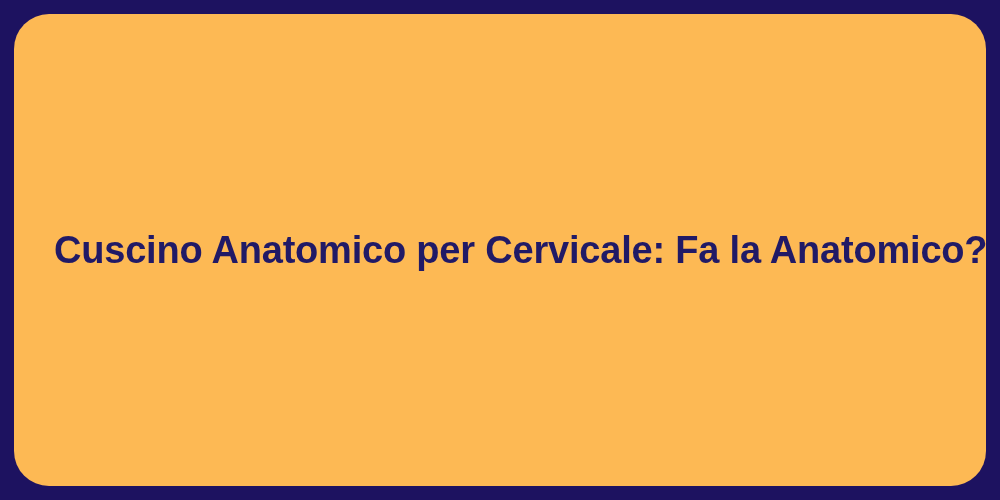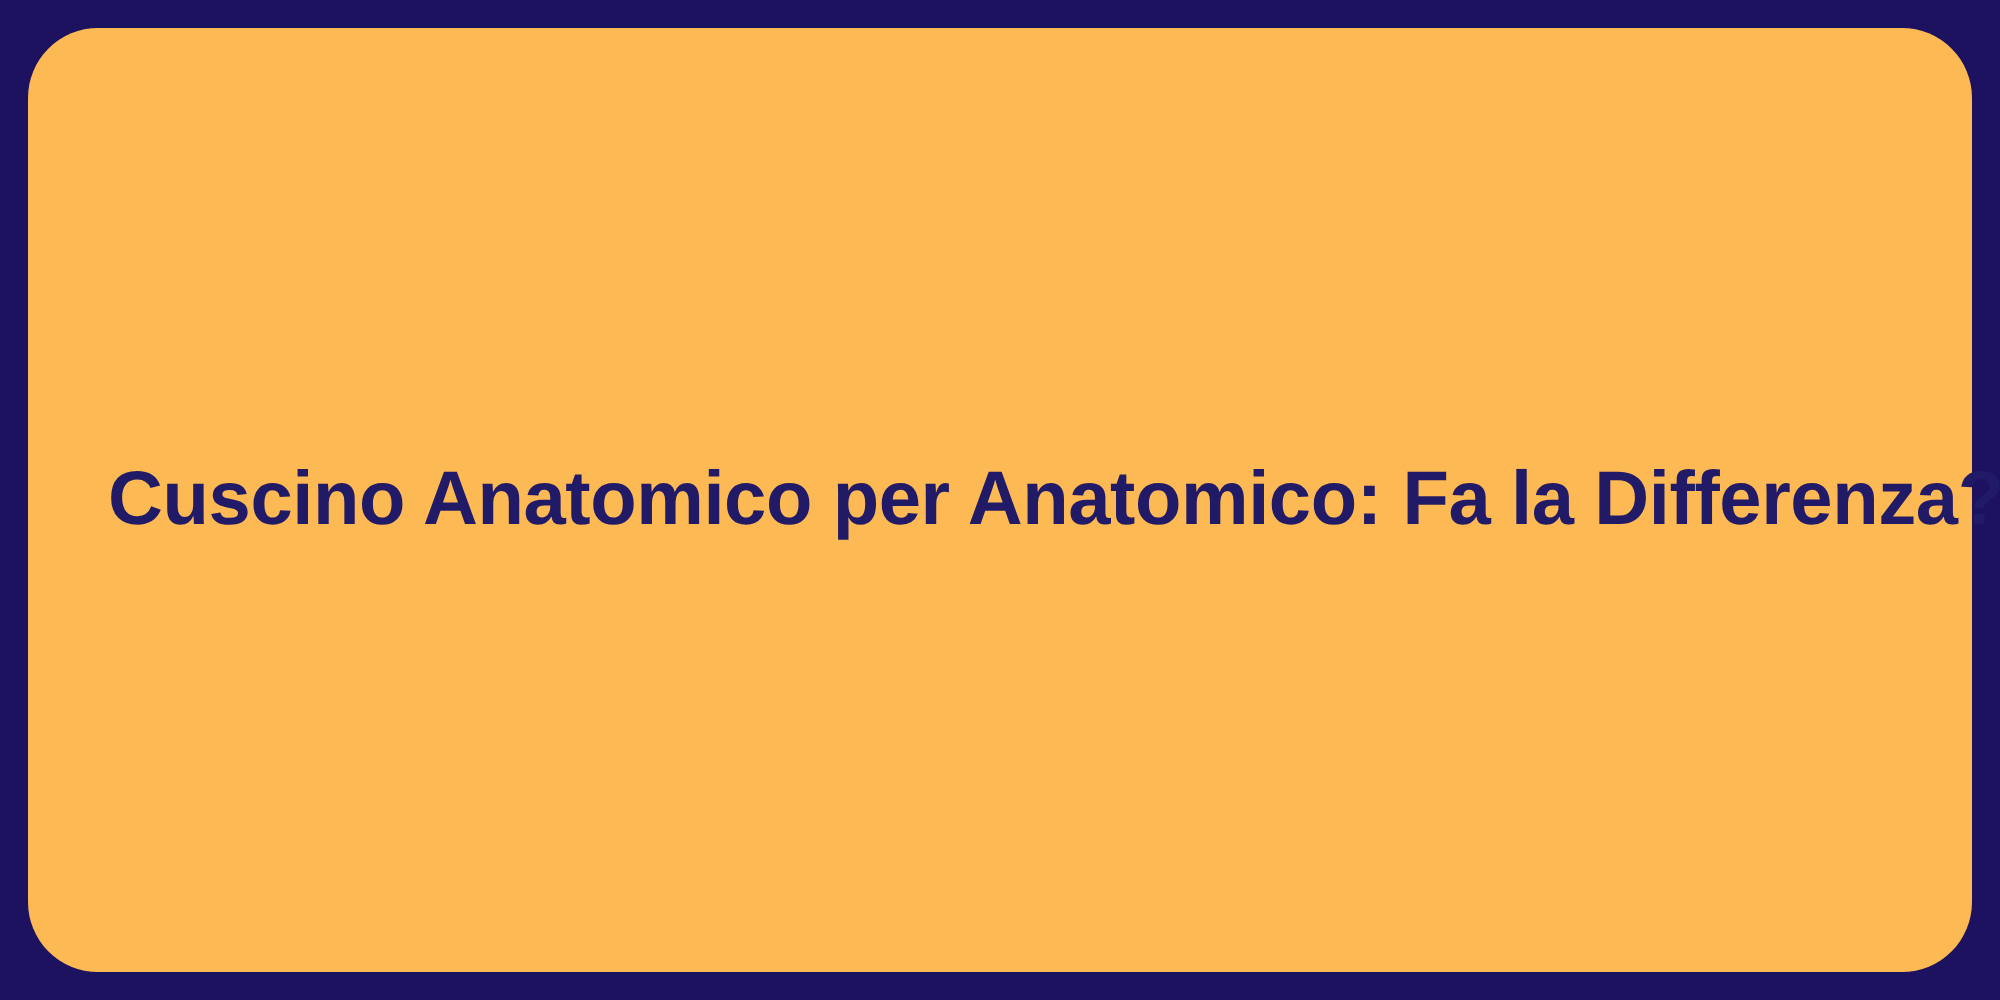--- a/index.html
+++ b/index.html
@@ -57,18 +57,18 @@
   }
 </style>
 </head>
 <body>
 
 <div id="banner-root">
 
   <div id="card">
 
     <div id="headline-wrap">
-      <h1 id="headline">Cuscino Anatomico per Anatomico: Fa la Differenza?</h1>
+      <h1 id="headline">Cuscino Anatomico per Cervicale: Fa la Anatomico?</h1>
     </div>
 
   </div>
 
 </div>
 
 </body></html>

